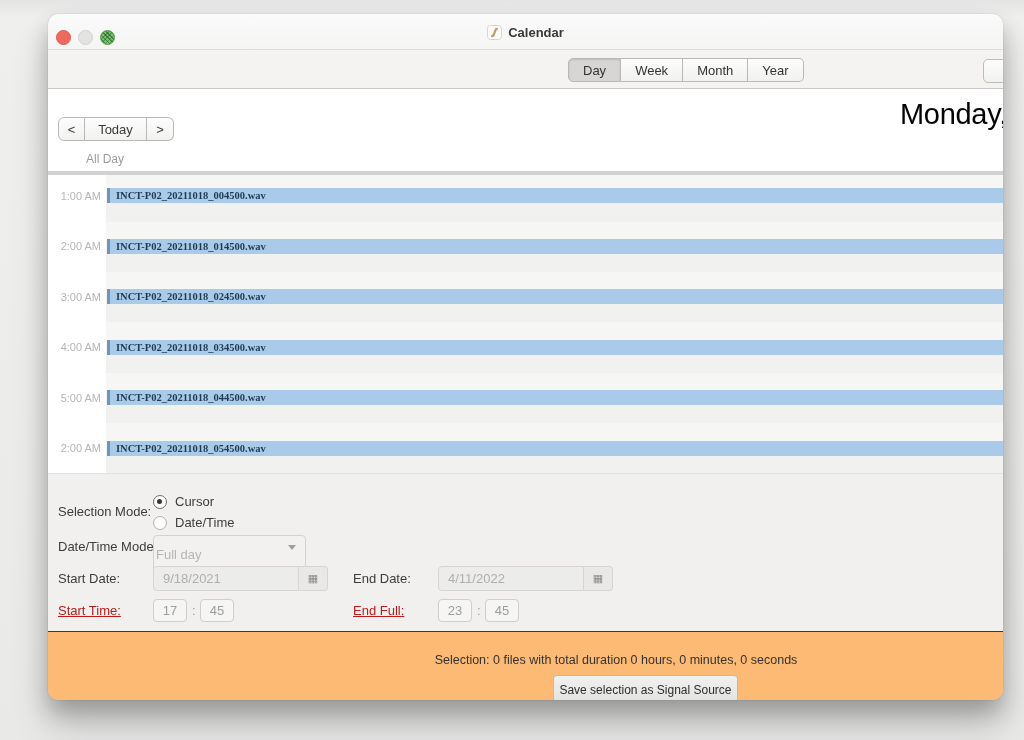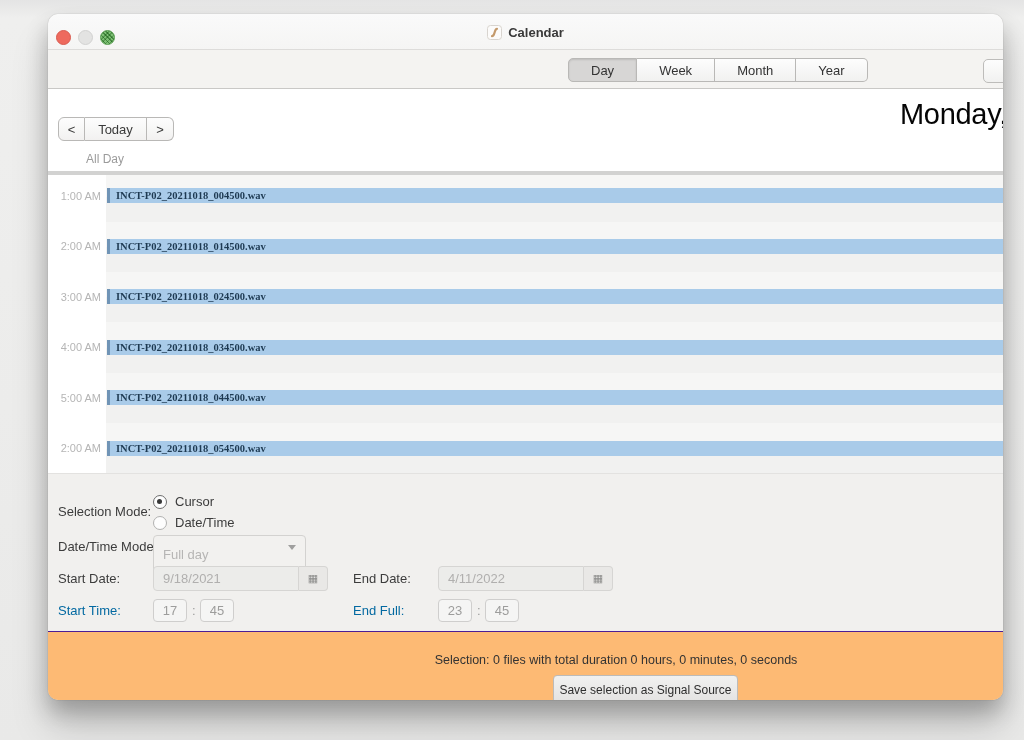--- a/index.html
+++ b/index.html
@@ -23,21 +23,21 @@
   .light.gray{background:#e3e3e2;border:0.5px solid #d2d2d1;}
   .light.green{background:#7dbf74;border:0.5px solid #5ea157;
     background-image:repeating-linear-gradient(45deg,rgba(0,70,0,.45) 0 1px,transparent 1px 3px),
                      repeating-linear-gradient(-45deg,rgba(0,70,0,.3) 0 1px,transparent 1px 3px);}
   .titlewrap{position:absolute;top:0;left:0;right:0;height:36px;display:flex;align-items:center;justify-content:center;gap:6px;}
   .apptitle{font-size:13px;font-weight:bold;color:#393939;}
   
   .toolbar{position:absolute;top:36px;left:0;right:0;height:39px;box-sizing:border-box;
     background:#f4f3f1;border-bottom:1px solid #c9c8c6;}
   .segmented{position:absolute;left:520px;top:8px;display:flex;}
-  .seg{height:24px;box-sizing:border-box;padding:0 22px;font-size:13px;color:#333;
+  .seg{height:24px;box-sizing:border-box;padding:0 14px;font-size:13px;color:#333;
     background:linear-gradient(#fdfdfd,#f1f1f0);border:1px solid #b9b8b6;border-left-width:0;
     display:flex;align-items:center;}
   .seg:first-child{border-left-width:1px;border-radius:5px 0 0 5px;}
   .seg:last-child{border-radius:0 5px 5px 0;}
   .seg.selected{background:#d7d6d5;box-shadow:inset 0 1px 2px rgba(0,0,0,.12);}
   .clipped-btn{position:absolute;right:-22px;top:9px;width:42px;height:24px;box-sizing:border-box;
     background:linear-gradient(#fdfdfd,#f1f1f0);border:1px solid #bdbcba;border-radius:5px;}
   
   .content{position:absolute;top:75px;left:0;right:0;height:384px;background:#ffffff;}
   .navgroup{position:absolute;left:10px;top:28px;display:flex;}
@@ -56,29 +56,29 @@
   .hourlabel{position:absolute;width:50px;right:5px;text-align:right;font-size:11px;color:#b5b5b5;}
   .events-area{position:absolute;left:58px;right:0;top:0;height:100%;
     background:repeating-linear-gradient(180deg,#f6f6f5 0px,#f6f6f5 21.5px,#f1f1f0 21.5px,#f1f1f0 46.5px,#f6f6f5 46.5px,#f6f6f5 50.5px),
                #f3f3f2;}
   .event{position:absolute;left:1px;right:0;height:15px;background:#a9cbe9;
     border-left:3px solid #7094b6;display:flex;align-items:center;font-family:Liberation Serif, serif;}
   .event .evlabel{font-size:10.5px;font-weight:bold;color:#1e3a52;padding-left:6px;white-space:nowrap;}
   
   .panel{position:absolute;top:459px;left:0;right:0;height:158px;background:#f1f0ee;border-top:1px solid #e3e2e0;box-sizing:border-box;}
   .plabel{position:absolute;font-size:13px;color:#3c3c3c;white-space:nowrap;}
-  .plabel.disabled{color:#0369a1;}
+  .plabel.disabled{color:#b91c1c;text-decoration:underline;}
   .radiorow{position:absolute;display:flex;align-items:center;gap:8px;}
   .radio{width:14px;height:14px;box-sizing:border-box;border-radius:50%;border:1.5px solid #b1b1b0;background:#fdfdfd;position:relative;}
   .radio.checked{border-color:#6e6e6e;}
   .radio.checked::after{content:"";position:absolute;left:3px;top:3px;width:5px;height:5px;border-radius:50%;background:#383838;}
   .radiolabel{font-size:13px;color:#3c3c3c;}
   .dropdown{position:absolute;left:105px;top:61px;width:153px;height:38px;box-sizing:border-box;
     background:#f2f1ef;border:1px solid #d3d2d0;border-radius:4px;display:flex;align-items:center;
-    font-size:13px;color:#b6b5b4;padding-left:9px;}
+    font-size:13px;color:#b6b5b4;padding-left:2px;}
   .dd-arrow{position:absolute;right:9px;top:9px;width:0;height:0;
     border-left:4.5px solid transparent;border-right:4.5px solid transparent;border-top:5px solid #9f9f9e;}
   .datefield{position:absolute;display:flex;height:25px;box-sizing:border-box;}
   .datefield .val{width:146px;box-sizing:border-box;background:#ececea;border:1px solid #d6d5d3;
     border-radius:4px 0 0 4px;font-size:13px;color:#b0afae;display:flex;align-items:center;padding-left:9px;}
   .datefield .calbtn{width:29px;box-sizing:border-box;background:#e9e8e6;border:1px solid #d6d5d3;border-left-width:0;
     border-radius:0 4px 4px 0;display:flex;align-items:center;justify-content:center;font-size:11px;color:#8b8b8a;}
   .timebox{position:absolute;width:34px;height:23px;box-sizing:border-box;background:#f5f5f4;
     border:1px solid #cfcecd;border-radius:4px;font-size:13px;color:#9d9d9c;
     display:flex;align-items:center;justify-content:center;}

